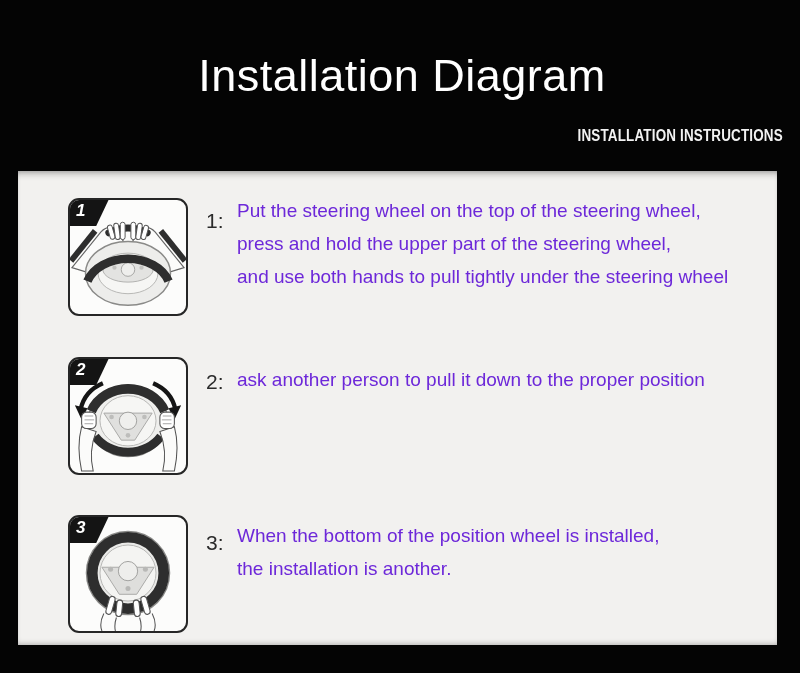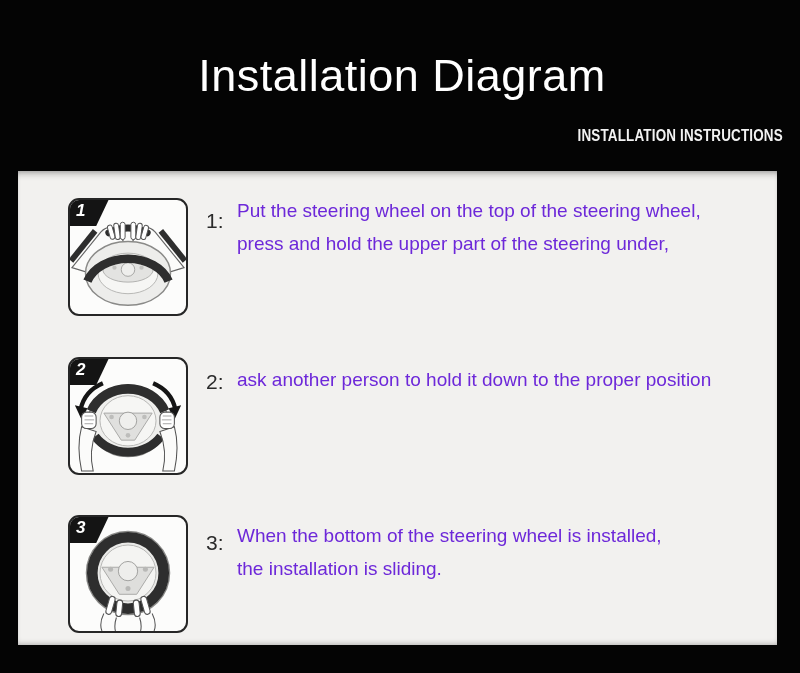--- a/index.html
+++ b/index.html
@@ -158,27 +158,28 @@
       </g>
     </svg>
     <div class="badge">
       <span>3</span>
     </div>
   </div>
 
   <div class="marker m1">1:</div>
   <div class="lines l1">
     <div>Put the steering wheel on the top of the steering wheel,</div>
-    <div>press and hold the upper part of the steering under,</div>
+    <div>press and hold the upper part of the steering wheel,</div>
+    <div>and use both hands to pull tightly under the steering wheel</div>
   </div>
 
   <div class="marker m2">2:</div>
   <div class="lines l2">
-    <div>ask another person to hold it down to the proper position</div>
+    <div>ask another person to pull it down to the proper position</div>
   </div>
 
   <div class="marker m3">3:</div>
   <div class="lines l3">
-    <div>When the bottom of the steering wheel is installed,</div>
-    <div>the installation is sliding.</div>
+    <div>When the bottom of the position wheel is installed,</div>
+    <div>the installation is another.</div>
   </div>
 
 </div>
 
 </body></html>

